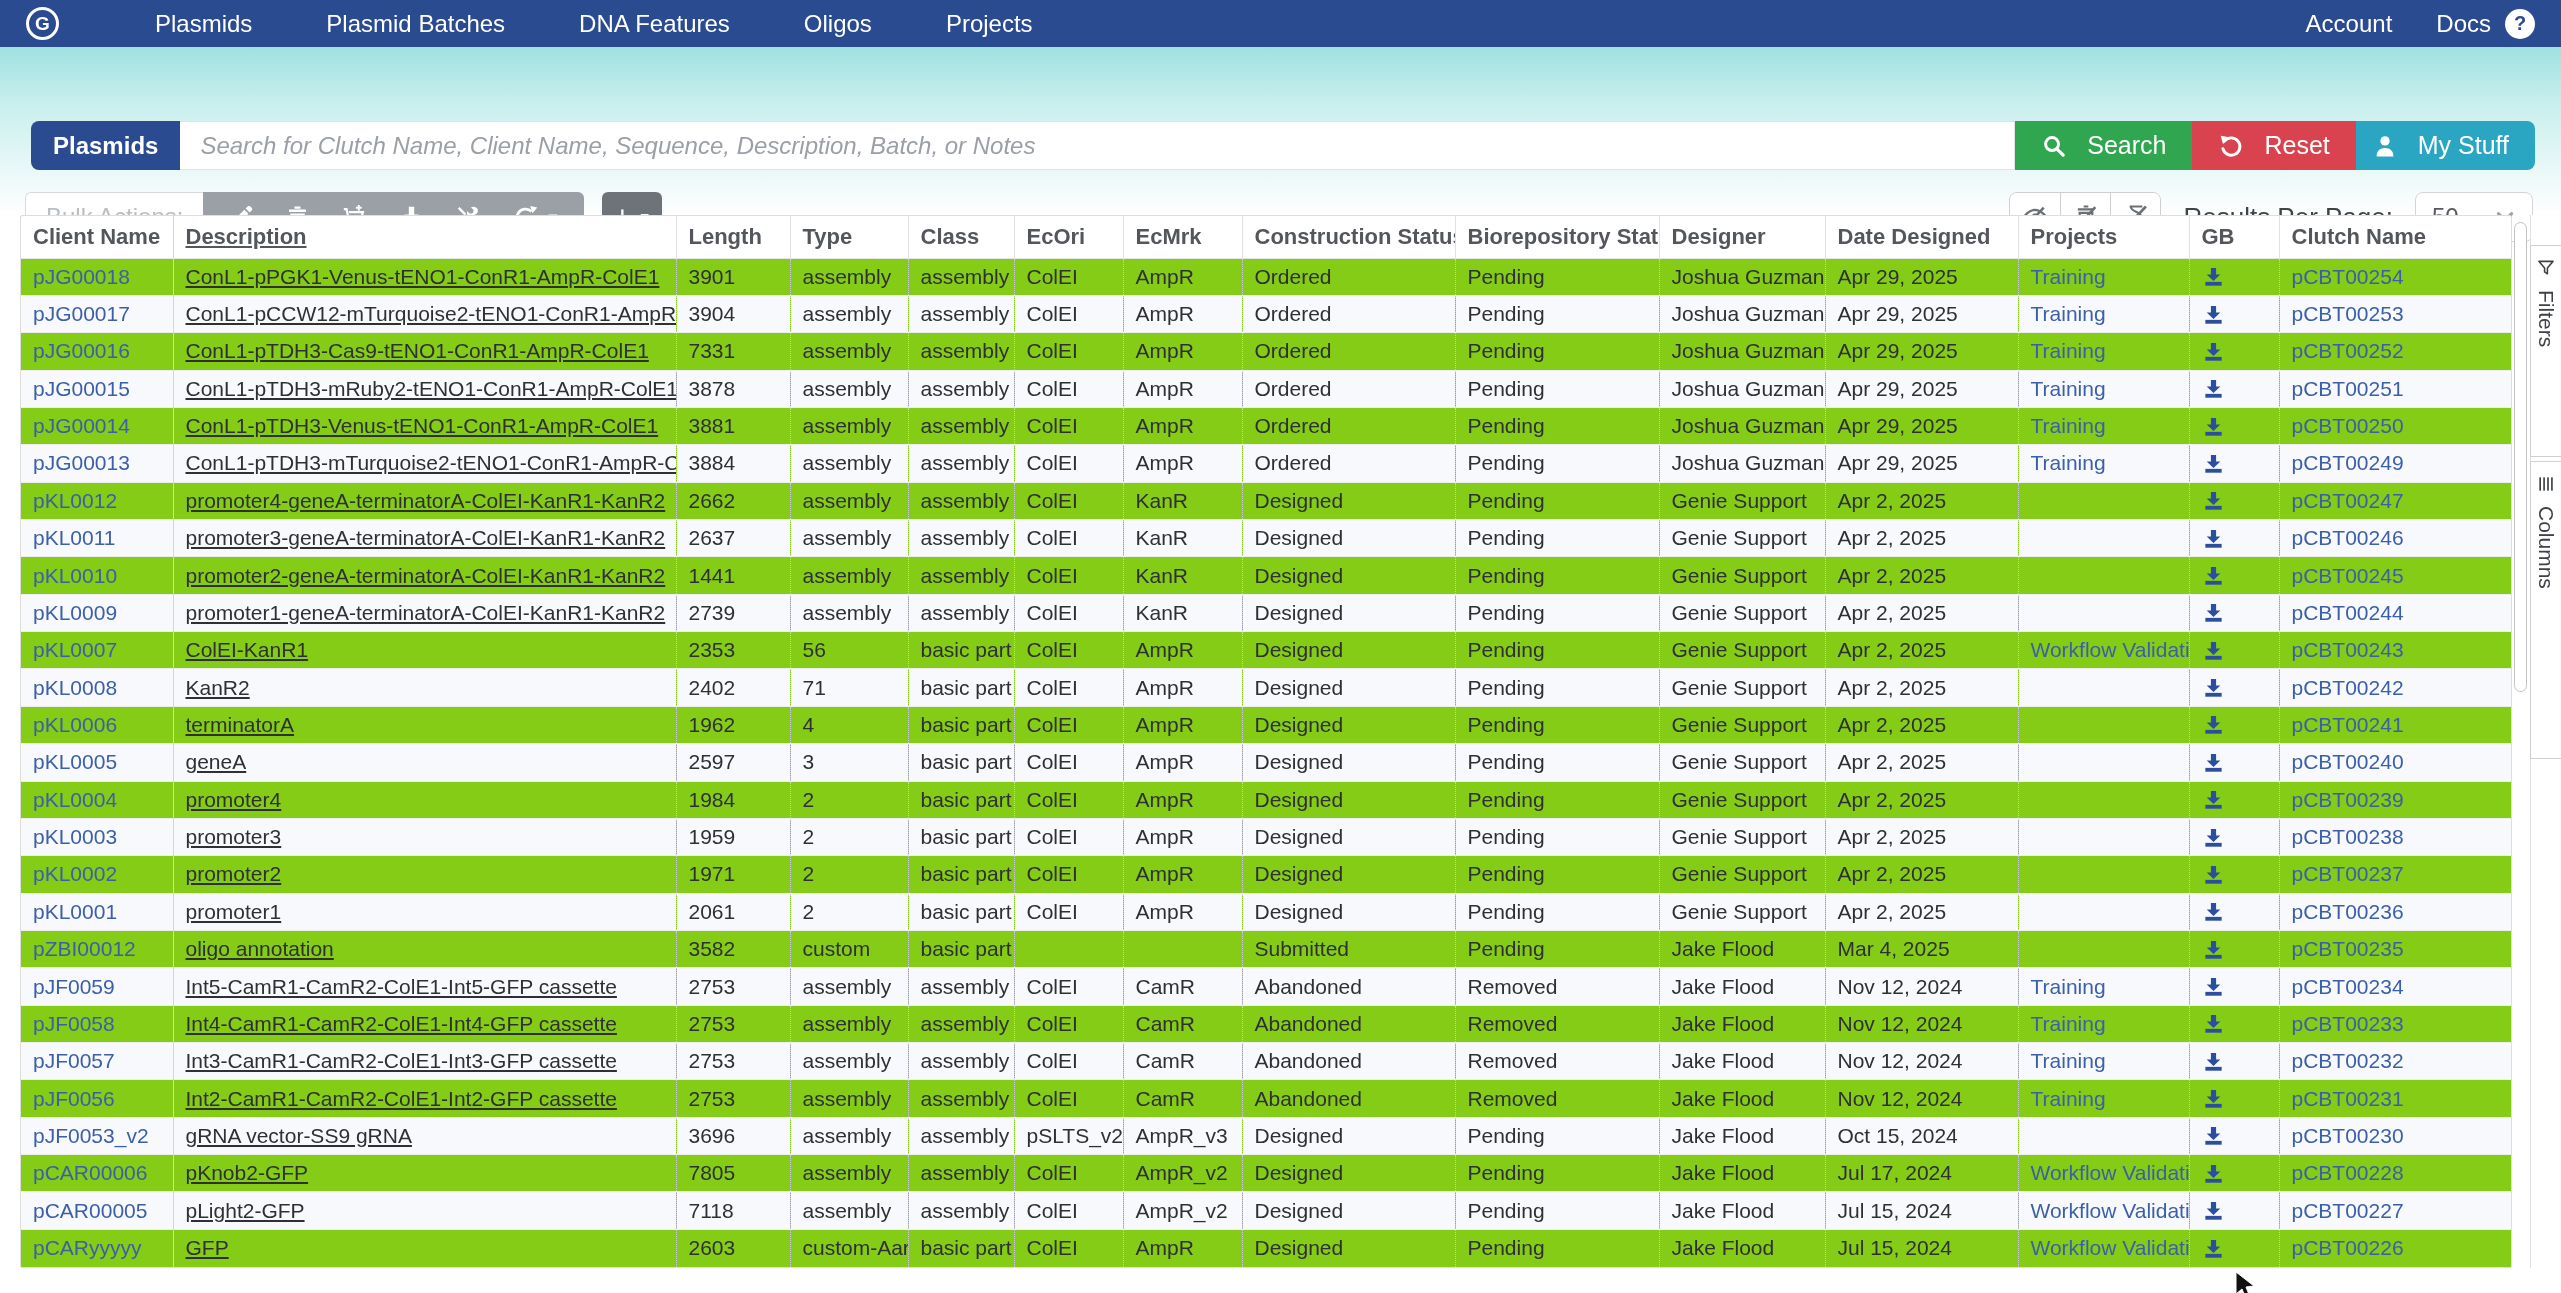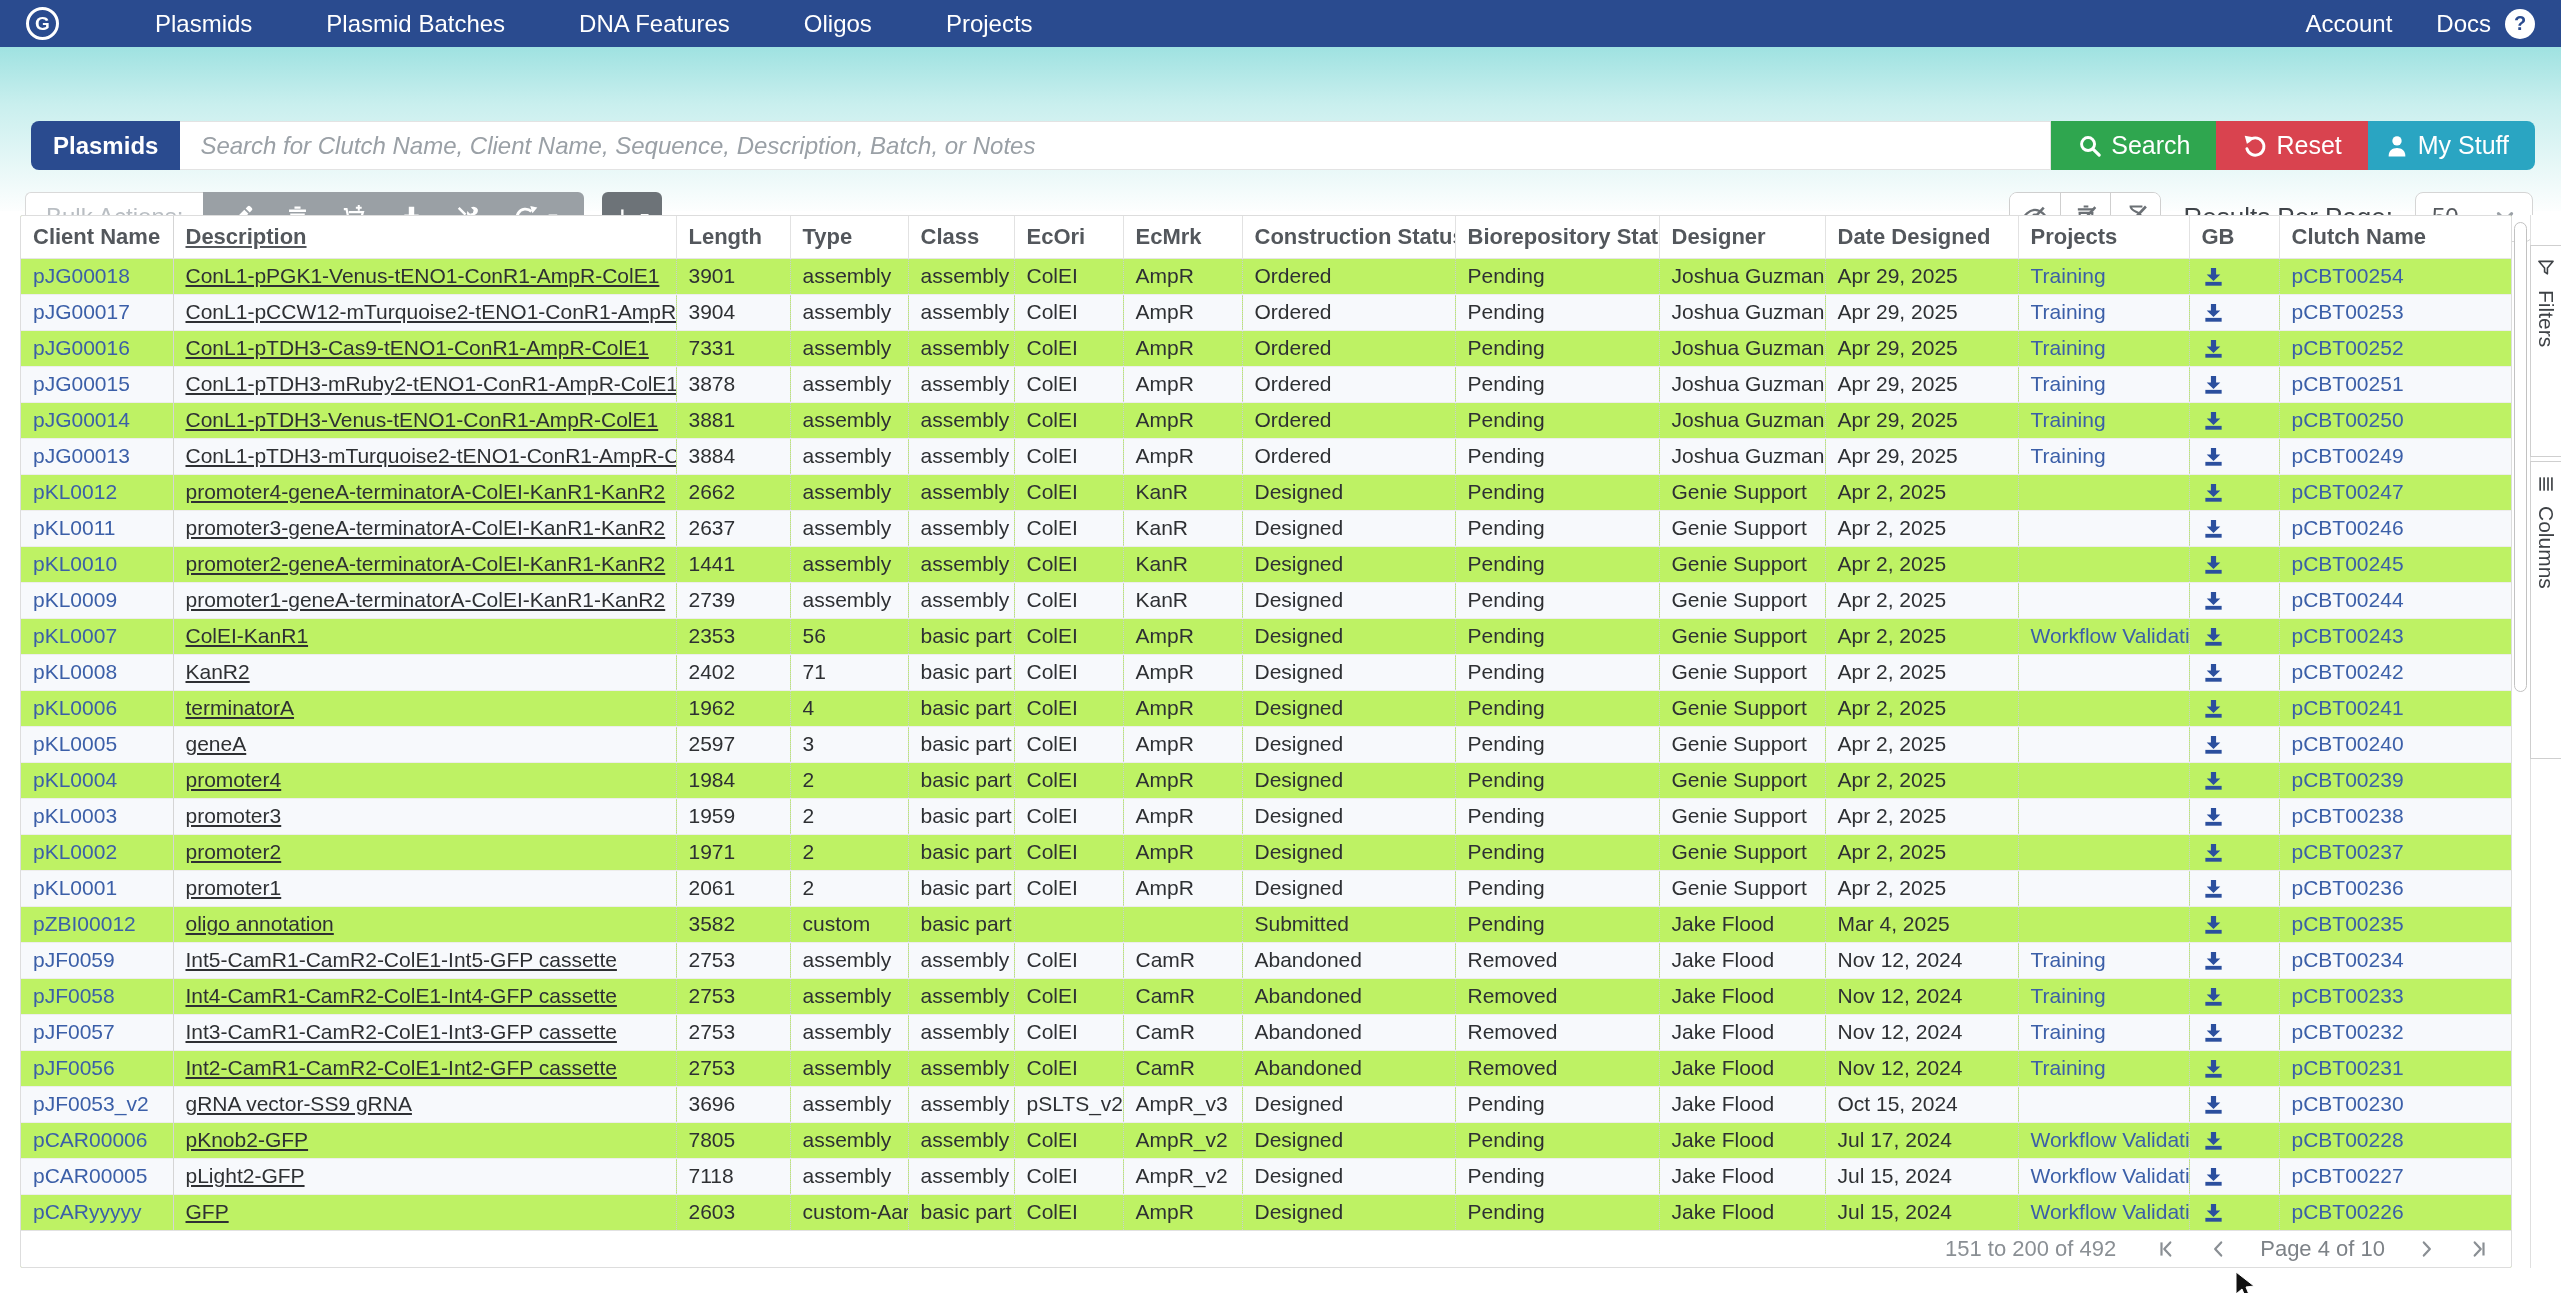--- a/index.html
+++ b/index.html
@@ -39,21 +39,21 @@
   .scope-tab {
     background:#2a4b8f; color:#fff; font-weight:bold; font-size:24px;
     display:flex; align-items:center; padding:0 22px; border-radius:8px 0 0 8px; flex:0 0 auto;
   }
   .search-input {
     flex:1; border:1px solid #e3e3e3; border-left:none; background:#fff;
     font-family:"Liberation Sans", sans-serif; font-size:24px; padding:0 20px; color:#333; outline:none;
   }
   .search-input::placeholder { color:#9aa0a6; font-style:italic; }
   .band-btn {
-    display:flex; align-items:center; gap:8px; padding:0 26px;
+    display:flex; align-items:center; gap:20px; padding:0 26px;
     color:#fff; font-size:25px; border:none; cursor:pointer; flex:0 0 auto;justify-content:space-between;
   }
   .btn-search { background:#2fa64f; }
   .btn-reset  { background:#d9434f; }
   .btn-mystuff{ background:#2aa5c2; border-radius:0 8px 8px 0;padding-left:16px; }
   .band-btn svg { width:26px; height:26px; }
 
   
   .bulk { position:absolute; top:145px; left:25px; height:50px; display:flex; align-items:stretch; }
   .bulk-label {
@@ -82,22 +82,22 @@
   .rpp-select {
     width:118px; height:50px; background:#fff; border:1px solid #d5d5d5; border-radius:8px;
     display:flex; align-items:center; justify-content:space-between; padding:0 16px;
     font-size:24px; color:#55595e; cursor:pointer;
   }
   .rpp-select svg { width:22px; height:22px; }
 
   
   .table-wrap {
     position:absolute; top:215px; left:20px; width:2492px; height:1053px;
-    background:#bef264; border:1px solid #dddddd; border-radius:2px; overflow:hidden;
-    display:flex; flex-direction:column;
+    background:#84cc16; border:1px solid #dddddd; border-radius:2px; overflow:hidden;
+    display:flex; flex-direction:row;
   }
   table { width:100%; border-collapse:collapse; table-layout:fixed; }
   th {
     height:42px; text-align:left; font-size:22px; font-weight:bold; color:#53575c;
     padding:0 12px; border-left:1px solid #e2e2e2; border-bottom:1px solid #e6e6e6;
     white-space:nowrap; overflow:hidden; background:#fff;
   }
   th:first-child { border-left:none; }
   td {
     height:36px; font-size:21px; color:#2e3033; padding:0 12px;

